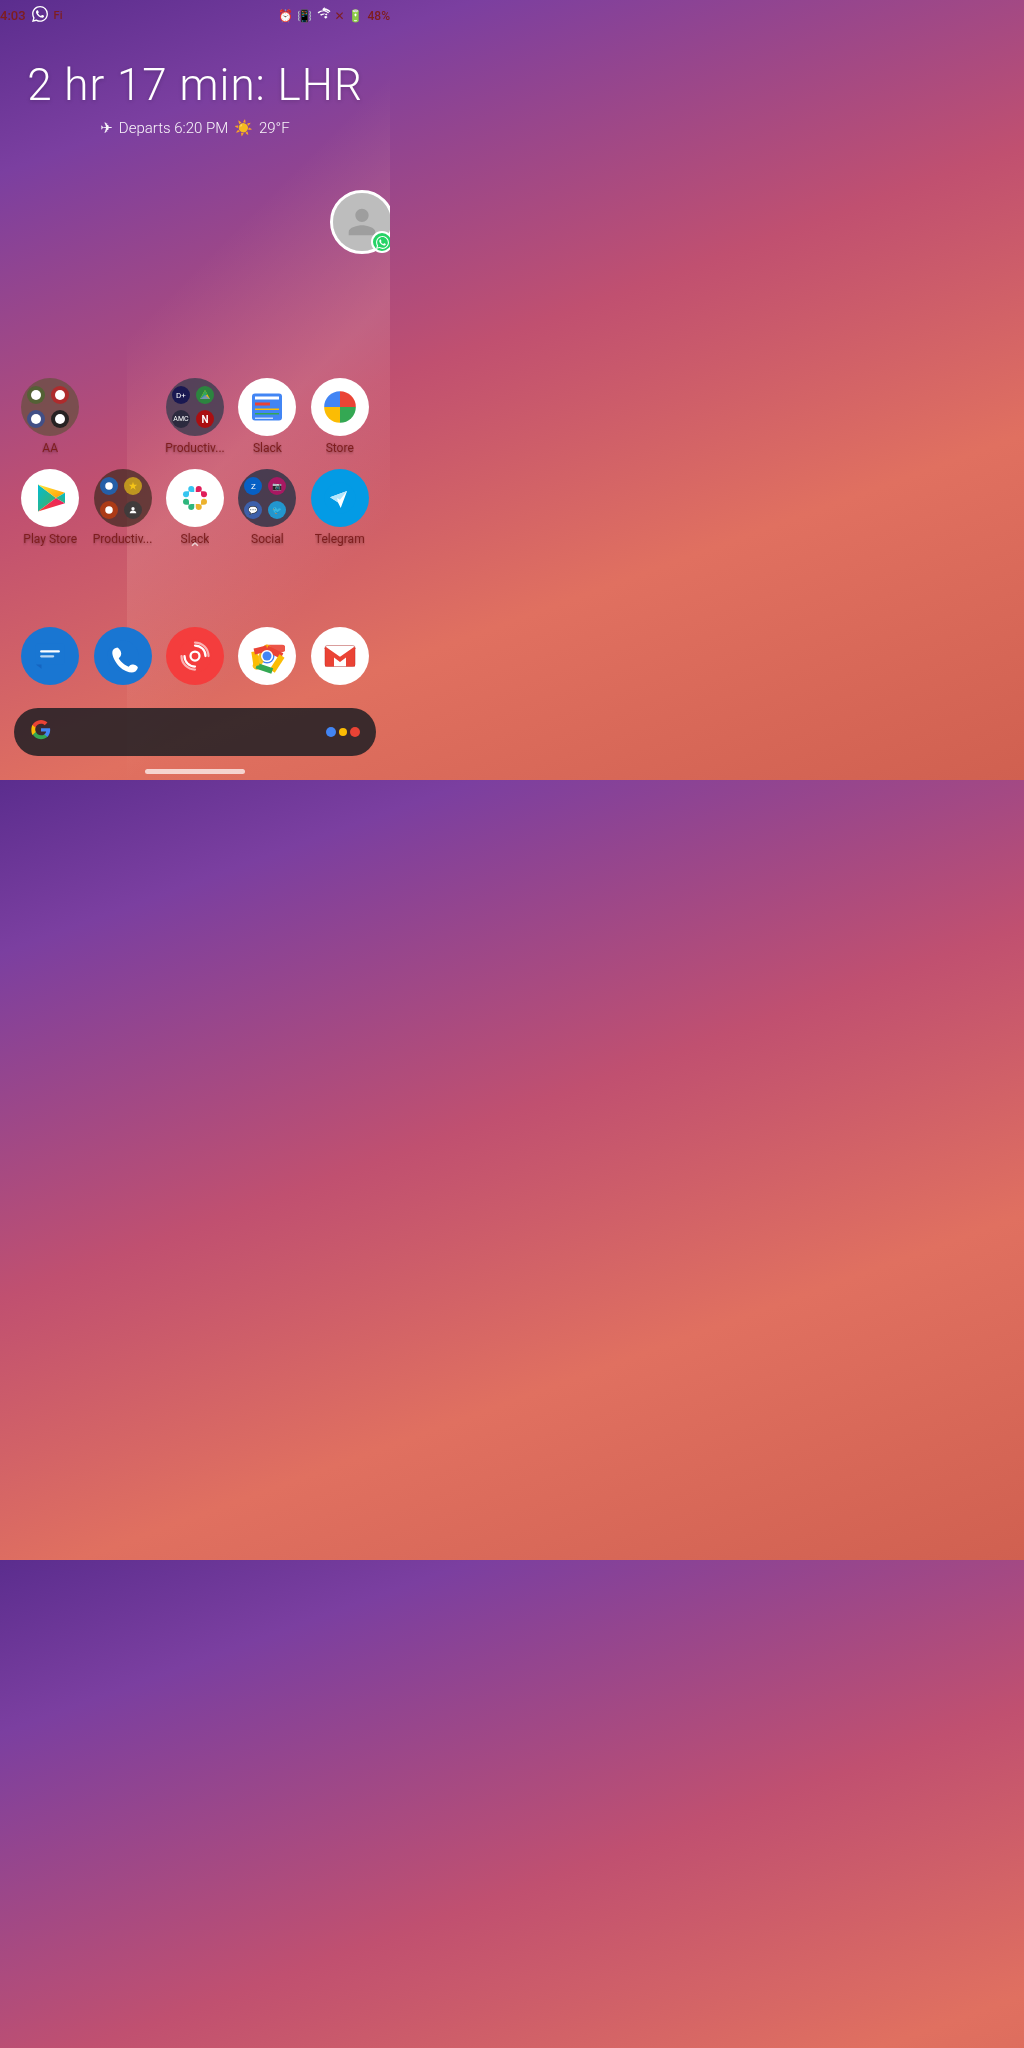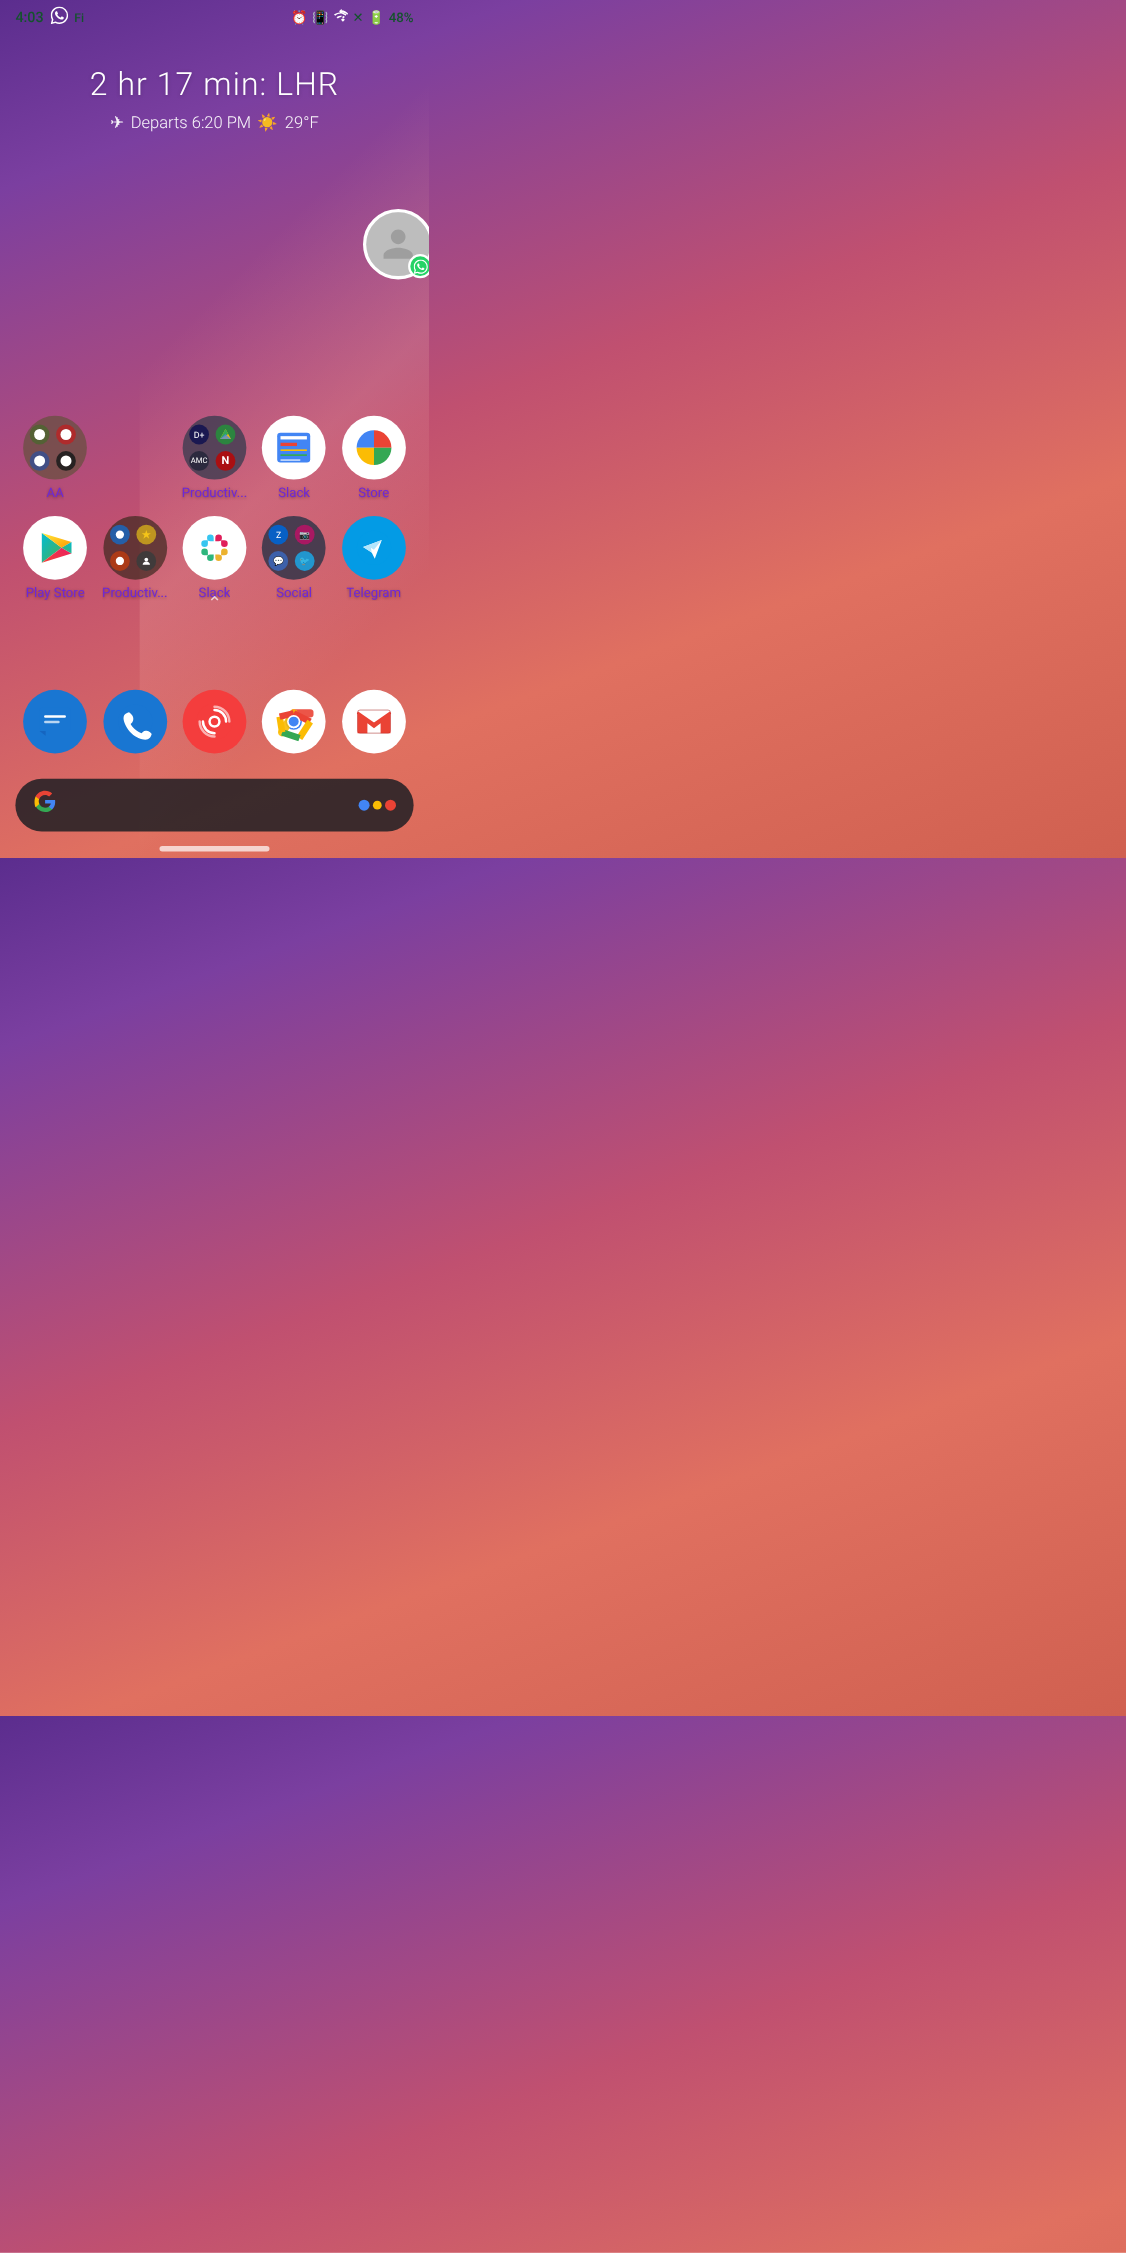--- a/index.html
+++ b/index.html
@@ -11,22 +11,22 @@
       font-family: 'Roboto', Arial, sans-serif;
       position: relative;
       background: linear-gradient(160deg, #5b2d8e 0%, #7b3fa0 15%, #c05070 45%, #e07060 70%, #d06050 100%);
     }
 
     
     .status-bar {
       display: flex;
       justify-content: space-between;
       align-items: center;
-      padding: 6px 14px 4px;
-      color: #14532d;
+      padding: 6px 0 4px;
+      color: #7f1d1d;
       font-size: 13px;
       font-weight: 500;
       position: relative;
       z-index: 10;
     }
     .status-left { display: flex; align-items: center; gap: 6px; }
     .status-right { display: flex; align-items: center; gap: 4px; font-size: 12px; }
 
     
     .light-beam {
@@ -43,21 +43,21 @@
 
     
     .widget-area {
       position: relative;
       z-index: 1;
       text-align: center;
       padding: 30px 20px 10px;
       color: white;
     }
     .widget-title {
-      font-size: 29px;
+      font-size: 44px;
       font-weight: 300;
       letter-spacing: 1px;
       margin-bottom: 8px;
       text-shadow: 0 1px 4px rgba(0,0,0,0.2);
     }
     .widget-subtitle {
       font-size: 15px;
       font-weight: 300;
       opacity: 0.95;
       display: flex;
@@ -141,21 +141,21 @@
       margin-bottom: 5px;
       display: flex;
       align-items: center;
       justify-content: center;
       font-size: 24px;
       position: relative;
       overflow: hidden;
     }
 
     .app-label {
-      color: #6d28d9;
+      color: #7f1d1d;
       font-size: 12px;
       text-align: center;
       text-shadow: 0 1px 3px rgba(0,0,0,0.4);
       white-space: nowrap;
       overflow: hidden;
       text-overflow: ellipsis;
       max-width: 72px;
     }
 
     

